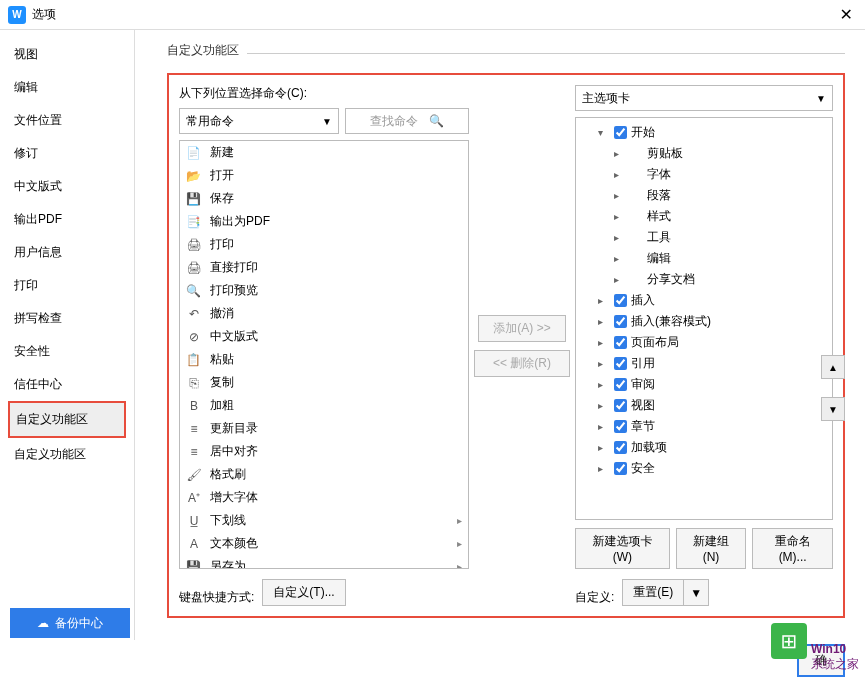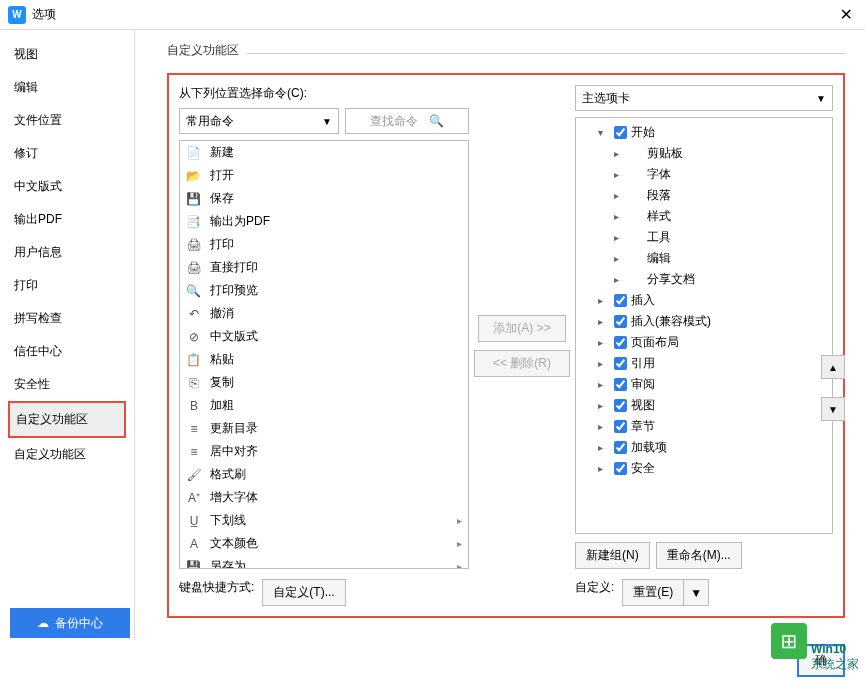--- a/index.html
+++ b/index.html
@@ -53,31 +53,31 @@
 .tree-item .expander { width: 12px; color: #666; font-size: 10px; cursor: pointer; }
 .tree-item input[type=checkbox] { accent-color: #2E7CE8; }
 .tree-item .cb-placeholder { width: 13px; display:inline-block; }
 .indent-1 { padding-left: 22px; }
 .indent-2 { padding-left: 38px; }
 
 .btn { border: 1px solid #bbb; background: #f5f5f5; padding: 4px 10px; cursor: pointer; font-size: 12px; }
 .btn.disabled { color: #aaa; cursor: default; }
 
 .btn-row { display: flex; gap: 6px; margin-top: 8px; }
-.bottom-row { display: flex; align-items: flex-start; margin-top: 10px; gap: 8px; }
+.bottom-row { display: flex; align-items: flex-end; margin-top: 10px; gap: 8px; }
 
 .updown { position: absolute; right: -2px; top: 280px; display: flex; flex-direction: column; gap: 18px; }
 .updown .sq { width: 24px; height: 24px; border: 1px solid #bbb; background: #eee; display:flex; align-items:center; justify-content:center; cursor:pointer; font-size:10px; }
 
 .footer { position: absolute; right: 20px; bottom: 10px; display: flex; gap: 10px; align-items: center; }
 .footer .ok { border: 2px solid #2E7CE8; padding: 6px 16px; background: #f5f5f5; }
 
 .watermark { position: absolute; right: 6px; bottom: 16px; display: flex; align-items: center; gap: 4px; }
 .watermark .sq { width: 36px; height: 36px; background: #3bb54a; border-radius: 4px; display:flex; align-items:center; justify-content:center; color:#fff; font-size:20px; }
-.watermark .txt { font-size: 13px; color: #0f766e; line-height:1.1;margin-top:32px; }
+.watermark .txt { font-size: 13px; color: #701a75; line-height:1.1;margin-top:32px; }
 </style>
 </head>
 <body>
 
 <div class="titlebar">
   <div class="left">
     <div class="logo">W</div>
     <span>选项</span>
   </div>
   <div class="close-x">✕</div>
@@ -87,22 +87,22 @@
   <div class="sidebar">
     <div class="item"><span>视图</span></div>
     <div class="item"><span>编辑</span></div>
     <div class="item"><span>文件位置</span></div>
     <div class="item"><span>修订</span></div>
     <div class="item"><span>中文版式</span></div>
     <div class="item"><span>输出PDF</span></div>
     <div class="item"><span>用户信息</span></div>
     <div class="item"><span>打印</span></div>
     <div class="item"><span>拼写检查</span></div>
+    <div class="item"><span>安全性</span></div>
     <div class="item"><span>信任中心</span></div>
-    <div class="item"><span>安全性</span></div>
     <div class="item selected"><span>自定义功能区</span></div>
     <div class="item"><span>自定义功能区</span></div>
   </div>
 
   <div class="content">
     <div class="section-row">
       <span class="section-label">自定义功能区</span>
       <div class="divider-line"></div>
     </div>
 
@@ -300,20 +300,21 @@
               <input type="checkbox" checked="" style="">
               <span>加载项</span>
             </div>
             <div class="tree-item indent-1">
               <span class="expander">▸</span>
               <input type="checkbox" checked="" style="">
               <span>安全</span>
             </div>
           </div>
         <div class="btn-row">
+          <button class="btn">新建选项卡(W)</button>
           <button class="btn">新建组(N)</button>
           <button class="btn">重命名(M)...</button>
         </div>
         <div class="bottom-row">
           <span>自定义:</span>
           <div style="display:flex">
             <button class="btn">重置(E)</button>
             <button class="btn" style="border-left:none;padding:4px 6px">▼</button>
           </div>
         </div>

